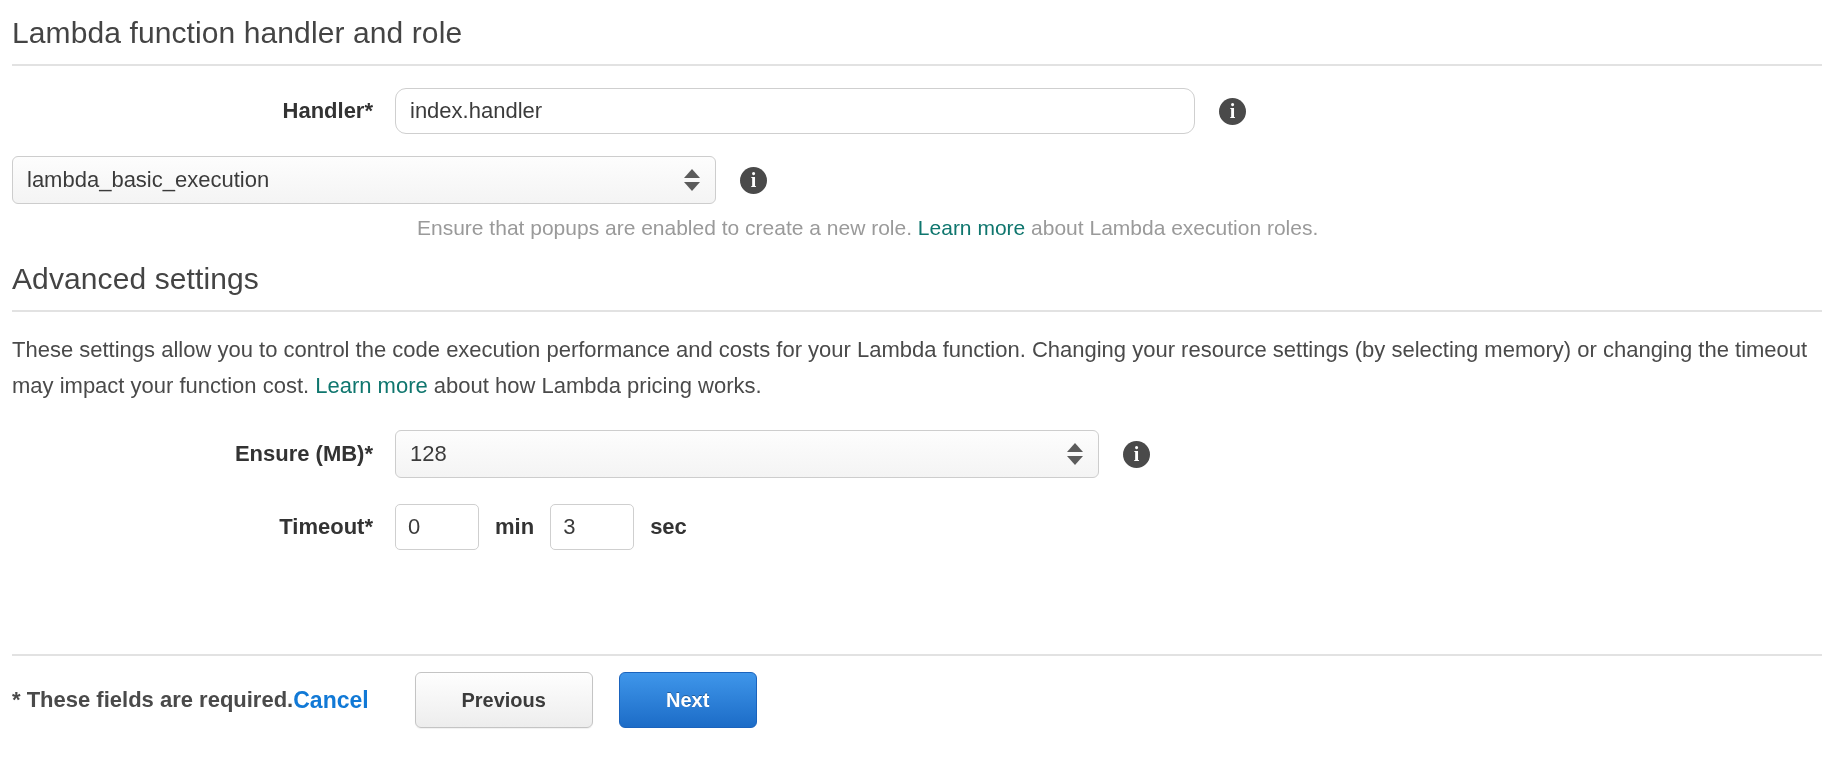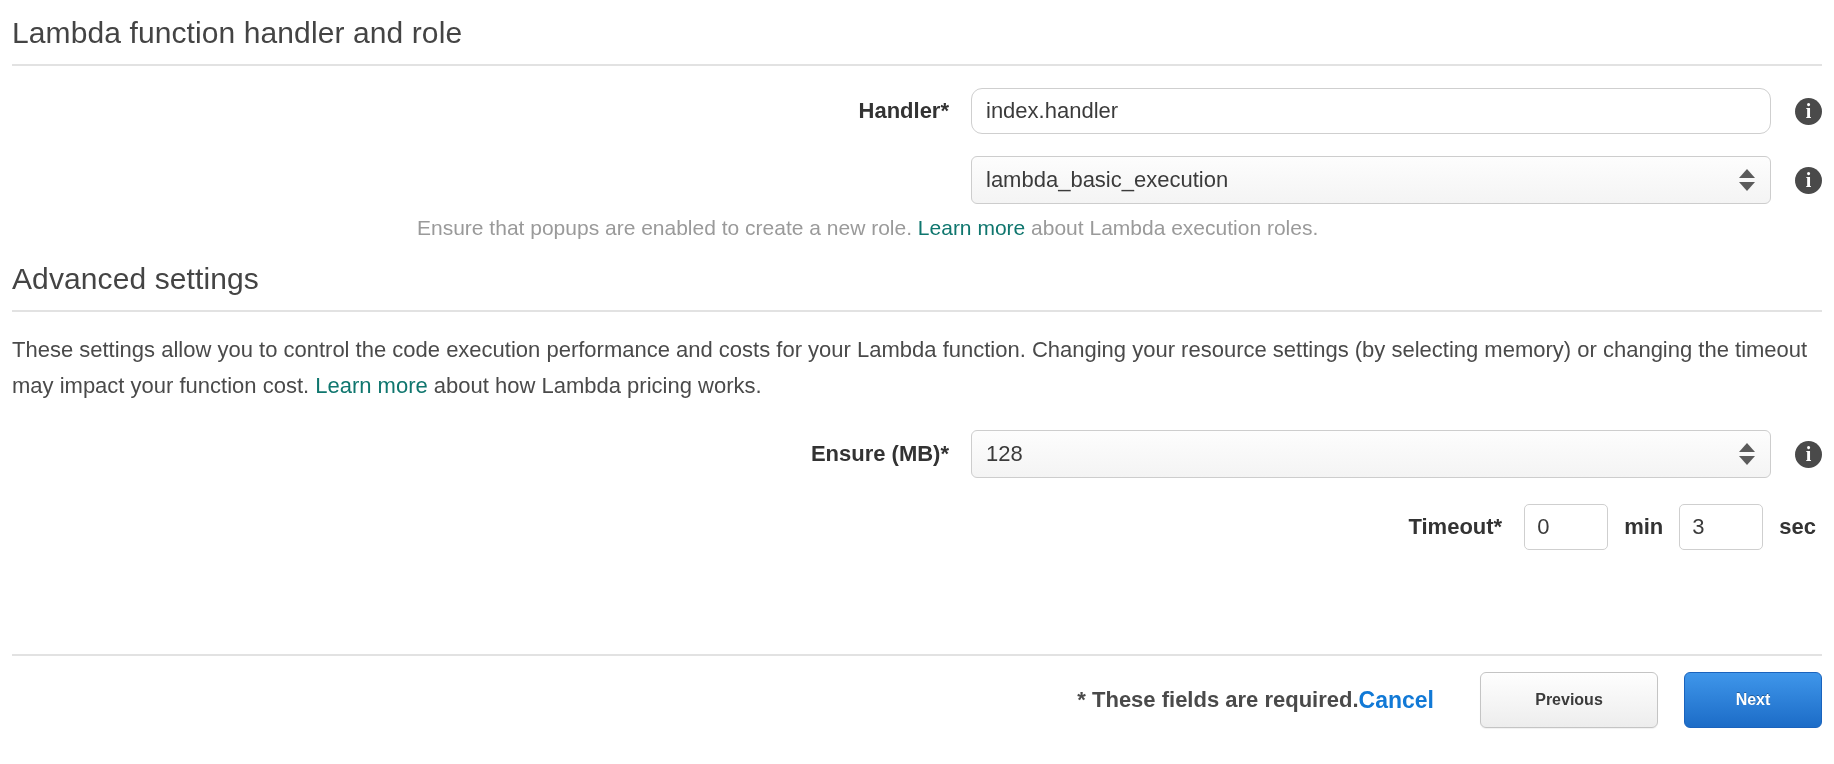--- a/index.html
+++ b/index.html
@@ -38,21 +38,20 @@
     border-top: 2px solid #e2e2e2;
     margin: 14px 0 0 0;
     height: 0;
   }
 
   
   .form-row {
     display: flex;
     align-items: center;
     margin-top: 22px;
-    justify-content: flex-end;
   }
   .form-label {
     width: 383px;
     text-align: right;
     padding-right: 22px;
     box-sizing: border-box;
     font-size: 22px;
     font-weight: bold;
     color: #333333;
     white-space: nowrap;
@@ -73,21 +72,21 @@
     font-family: "Liberation Sans", sans-serif;
     font-size: 22px;
     color: #3b3b3b;
     padding: 0 14px;
     outline: none;
   }
 
   
   .select-wrap {
     position: relative;
-    width: 800px;
+    width: 704px;
     height: 48px;
   }
   .select-box {
     width: 100%;
     height: 100%;
     box-sizing: border-box;
     border: 1px solid #cdcdcd;
     border-radius: 6px;
     background: linear-gradient(to bottom, #fdfdfd 0%, #f4f4f4 100%);
     font-size: 22px;
@@ -193,21 +192,21 @@
     right: 12px;
     top: 654px;
   }
   .footer {
     position: absolute;
     left: 12px;
     right: 12px;
     top: 672px;
     display: flex;
     align-items: center;
-    justify-content: flex-end;
+    justify-content: flex-start;
   }
   .required-note {
     font-size: 22px;
     font-weight: bold;
     color: #4a4a4a;
   }
   .actions {
     display: flex;
     align-items: center;
   }
@@ -217,21 +216,21 @@
     color: #1179d6;
     background: none;
     border: 0;
     cursor: pointer;
     padding: 0;
     margin-right: 46px;
     font-family: "Liberation Sans", sans-serif;
   }
   .btn {
     font-family: "Liberation Sans", sans-serif;
-    font-size: 16px;
+    font-size: 20px;
     font-weight: bold;
     border-radius: 6px;
     cursor: pointer;
     height: 56px;
     box-sizing: border-box;
   }
   .btn-previous {
     width: 178px;
     color: #3b3b3b;
     border: 1px solid #c4c4c4;

